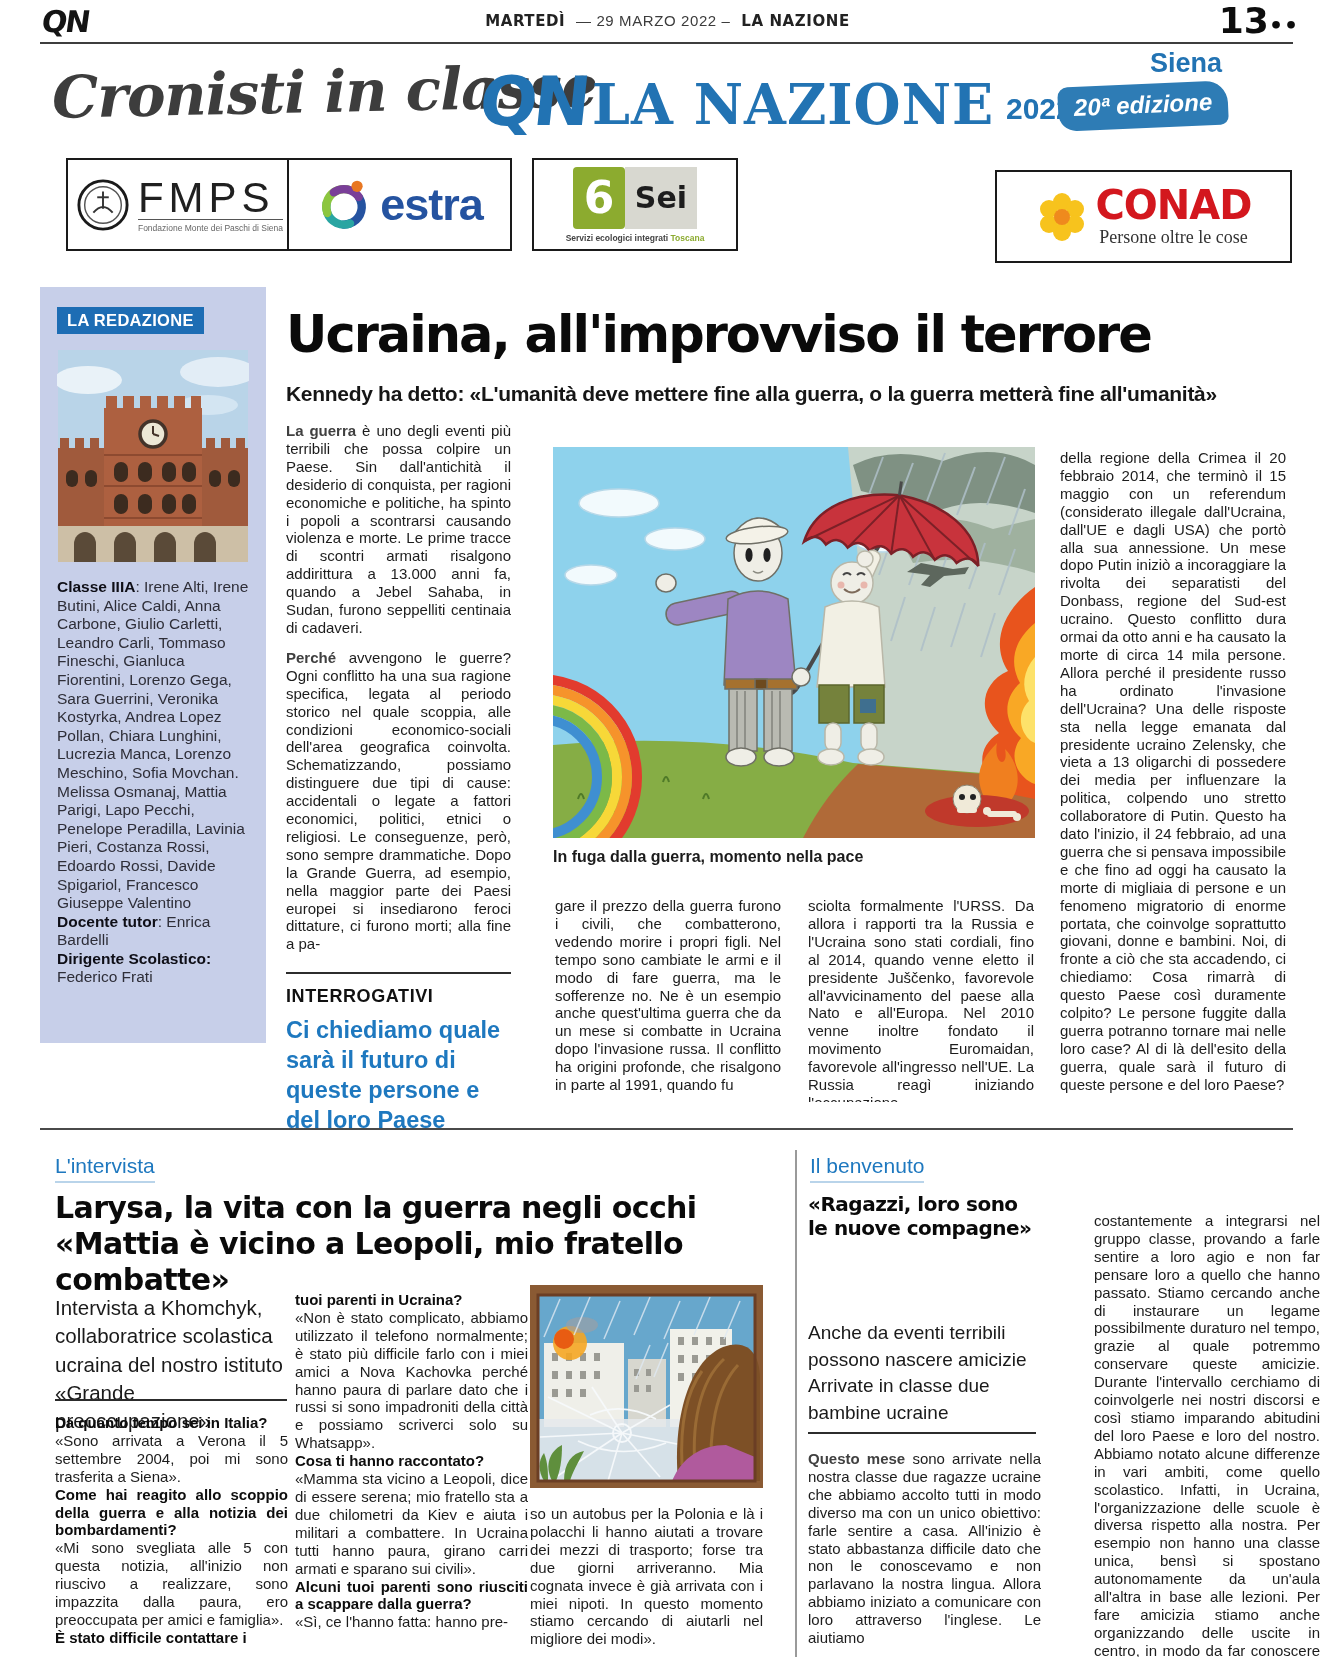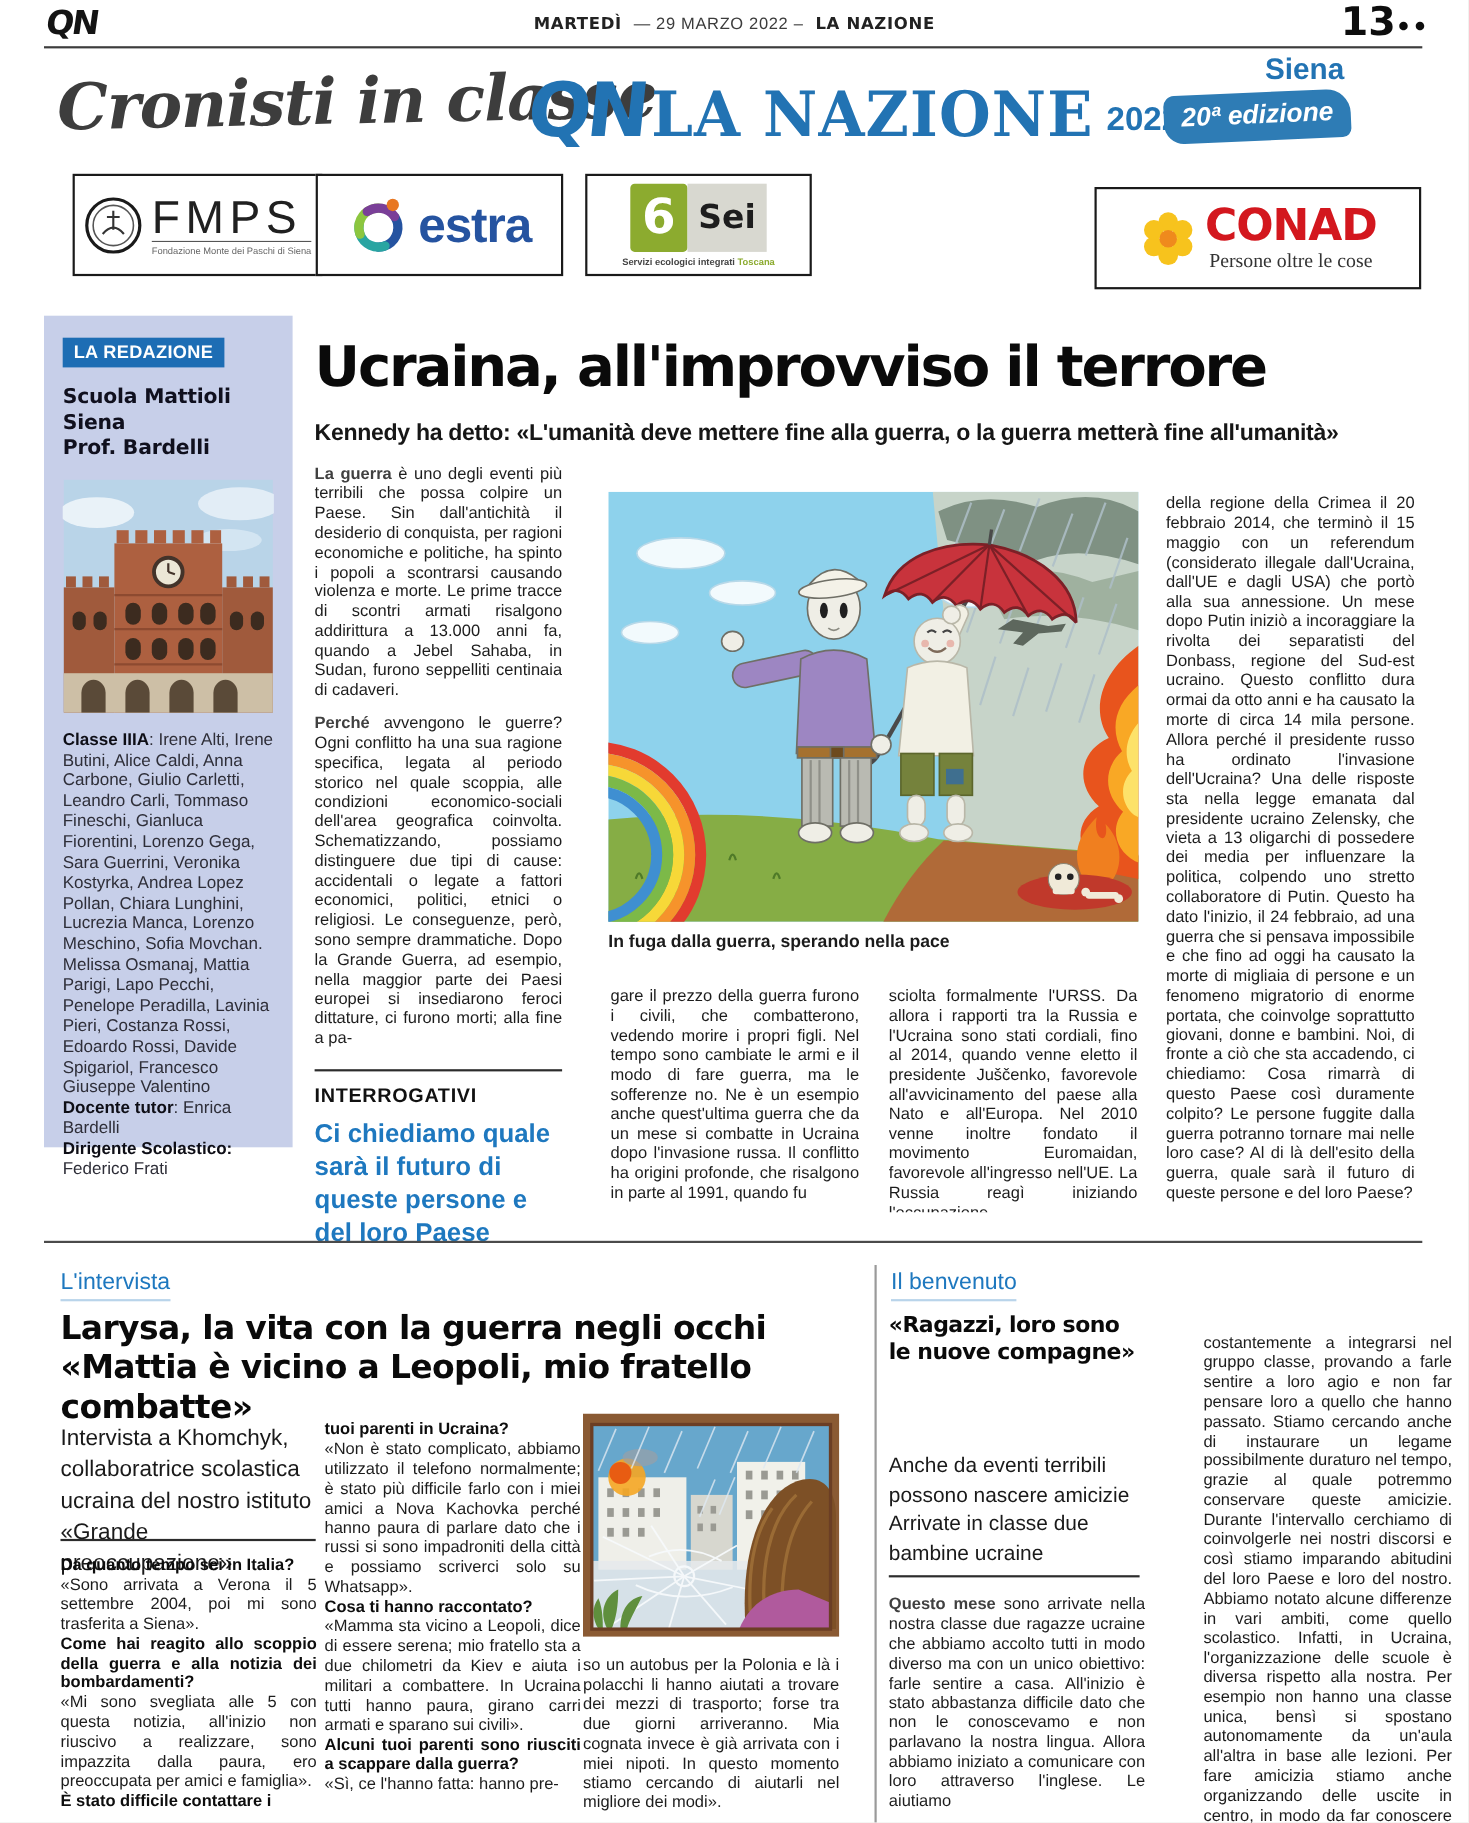--- a/index.html
+++ b/index.html
@@ -188,24 +188,20 @@
       <circle cx="26" cy="26" r="8" fill="#ef8a1d"></circle>
     </svg>
     <div class="conad-wrap">
       <div class="conad-name">CONAD</div>
       <div class="conad-tag">Persone oltre le cose</div>
     </div>
   </div>
 
   <aside class="abs sidebar">
     <div class="sb-badge">LA REDAZIONE</div>
-    <div class="sb-school">
-      <div>Scuola Mattioli Siena</div>
-      <div>Prof. Bardelli</div>
-    </div>
     <svg class="sb-photo" viewBox="0 0 190 212">
       <rect width="190" height="212" fill="#b9d4e8"></rect>
       <ellipse cx="30" cy="30" rx="34" ry="14" fill="#e9f2f8"></ellipse>
       <ellipse cx="160" cy="22" rx="38" ry="15" fill="#e2edf6"></ellipse>
       <ellipse cx="150" cy="55" rx="30" ry="10" fill="#d3e5f2"></ellipse>
 
       <rect x="0" y="98" width="46" height="114" fill="#a05a3c"></rect>
       <rect x="144" y="98" width="46" height="114" fill="#a05a3c"></rect>
       <g fill="#a05a3c">
         <rect x="2" y="88" width="9" height="10"></rect>
@@ -392,21 +388,21 @@
       <rect x="266" y="238" width="30" height="38" fill="#75823c" stroke="#5c662c"></rect>
       <rect x="301" y="238" width="30" height="38" fill="#75823c" stroke="#5c662c"></rect>
       <rect x="307" y="252" width="16" height="14" fill="#3f6f8f" stroke="none"></rect>
       <rect x="272" y="276" width="16" height="28" rx="8" fill="#efeee6"></rect>
       <rect x="308" y="276" width="16" height="28" rx="8" fill="#efeee6"></rect>
       <ellipse cx="278" cy="310" rx="13" ry="8" fill="#efeee6"></ellipse>
       <ellipse cx="318" cy="310" rx="13" ry="8" fill="#efeee6"></ellipse>
       <circle cx="312" cy="112" r="8" fill="#efeee6"></circle>
     </g>
   </svg>
-  <figcaption class="abs fig1-cap">In fuga dalla guerra, sperando nella pace</figcaption>
+  <figcaption class="abs fig1-cap">In fuga dalla guerra, momento nella pace</figcaption>
 
   <div class="abs col2 body-text">
     <p>gare il prezzo della guerra furono i civili, che combatterono, vedendo morire i propri figli. Nel tempo sono cambiate le armi e il modo di fare guerra, ma le sofferenze no. Ne è un esempio anche quest'ultima guerra che da un mese si combatte in Ucraina dopo l'invasione russa. Il conflitto ha origini profonde, che risalgono in parte al 1991, quando fu</p>
   </div>
   <div class="abs col3 body-text">
     <p>sciolta formalmente l'URSS. Da allora i rapporti tra la Russia e l'Ucraina sono stati cordiali, fino al 2014, quando venne eletto il presidente Juščenko, favorevole all'avvicinamento del paese alla Nato e all'Europa. Nel 2010 venne inoltre fondato il movimento Euromaidan, favorevole all'ingresso nell'UE. La Russia reagì iniziando l'occupazione</p>
   </div>
   <div class="abs col4 body-text">
     <p>della regione della Crimea il 20 febbraio 2014, che terminò il 15 maggio con un referendum (considerato illegale dall'Ucraina, dall'UE e dagli USA) che portò alla sua annessione. Un mese dopo Putin iniziò a incoraggiare la rivolta dei separatisti del Donbass, regione del Sud-est ucraino. Questo conflitto dura ormai da otto anni e ha causato la morte di circa 14 mila persone. Allora perché il presidente russo ha ordinato l'invasione dell'Ucraina? Una delle risposte sta nella legge emanata dal presidente ucraino Zelensky, che vieta a 13 oligarchi di possedere dei media per influenzare la politica, colpendo uno stretto collaboratore di Putin. Questo ha dato l'inizio, il 24 febbraio, ad una guerra che si pensava impossibile e che fino ad oggi ha causato la morte di migliaia di persone e un fenomeno migratorio di enorme portata, che coinvolge soprattutto giovani, donne e bambini. Noi, di fronte a ciò che sta accadendo, ci chiediamo: Cosa rimarrà di questo Paese così duramente colpito? Le persone fuggite dalla guerra potranno tornare mai nelle loro case? Al di là dell'esito della guerra, quale sarà il futuro di queste persone e del loro Paese?</p>
   </div>

